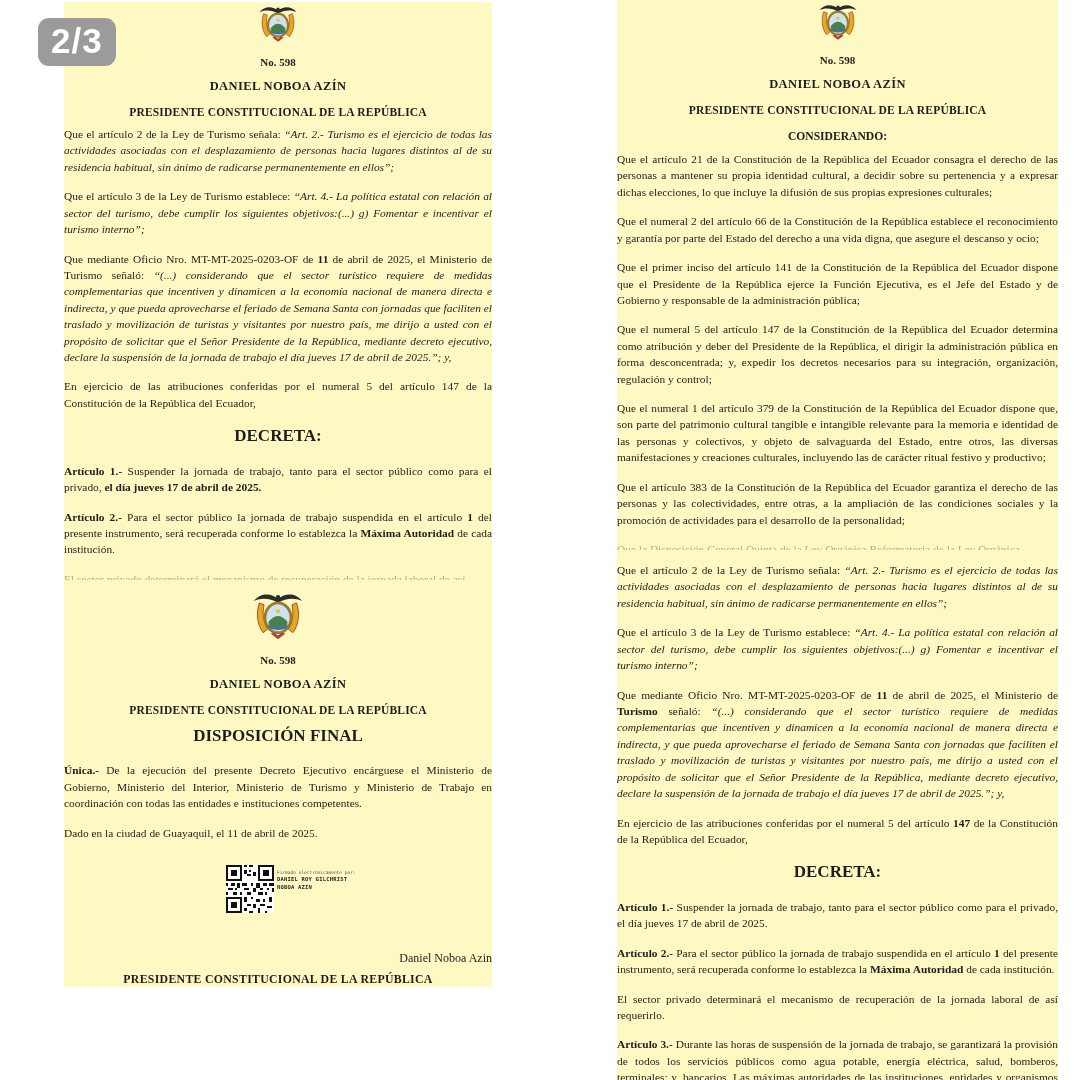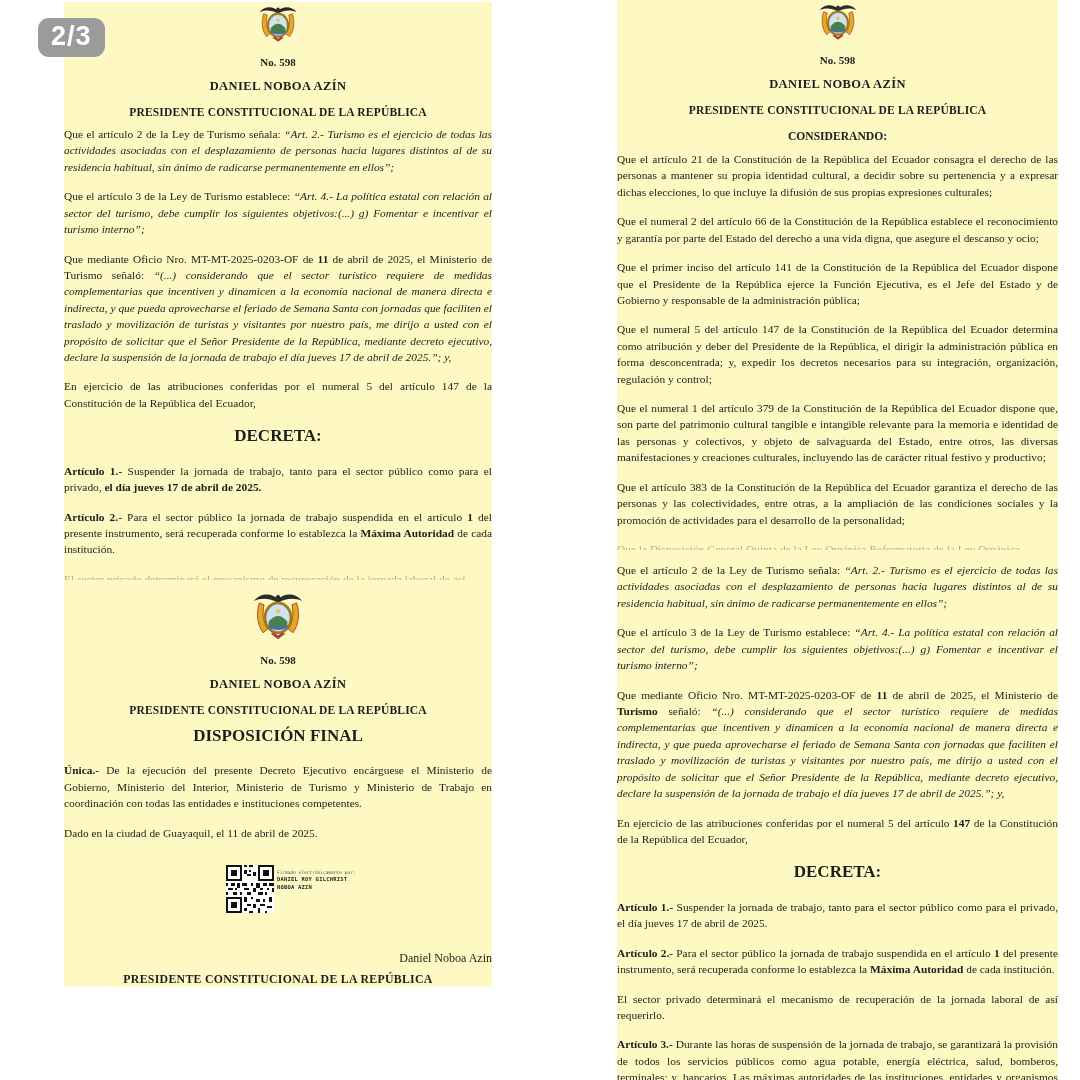--- a/index.html
+++ b/index.html
@@ -4,21 +4,21 @@
 <style>
   html,body{margin:0;padding:0;}
   body{
     width:1080px;height:1080px;position:relative;overflow:hidden;
     background:#ffffff;color:#1d1d1d;
     font-family:"Liberation Serif", serif;
   }
   .badge{
     position:absolute;left:38px;top:18px;z-index:10;
     background:#9b9b9b;color:#fff;border-radius:11px;
-    font-family:"Liberation Sans", sans-serif;font-weight:bold;font-size:27px;
+    font-family:"Liberation Sans", sans-serif;font-weight:bold;font-size:35px;
     padding:3px 13px 5px;letter-spacing:1px;
   }
   .page{position:absolute;background:#fef9c3;}
   .page-lt{left:64px;top:2px;width:428px;}
   .page-lb{left:64px;top:588px;width:428px;}
   .page-rt{left:617px;top:0px;width:441px;height:1080px;overflow:hidden;}
 
   .page-header{text-align:center;margin-bottom:8px;}
   .crest{width:46px;height:42px;display:inline-block;}
   .page-lb .crest{width:60px;height:54px;}

